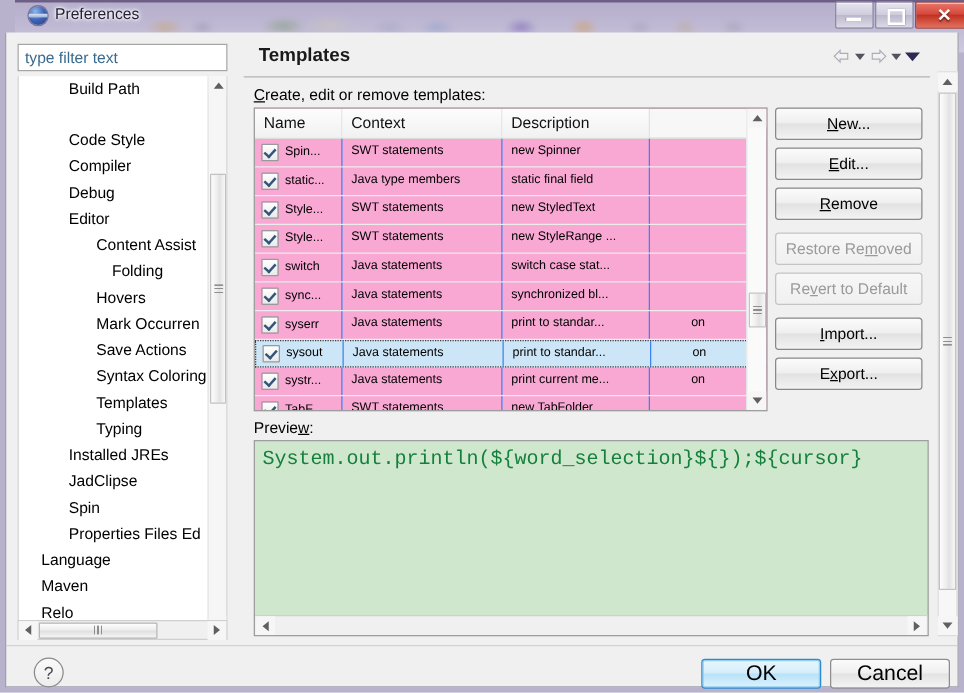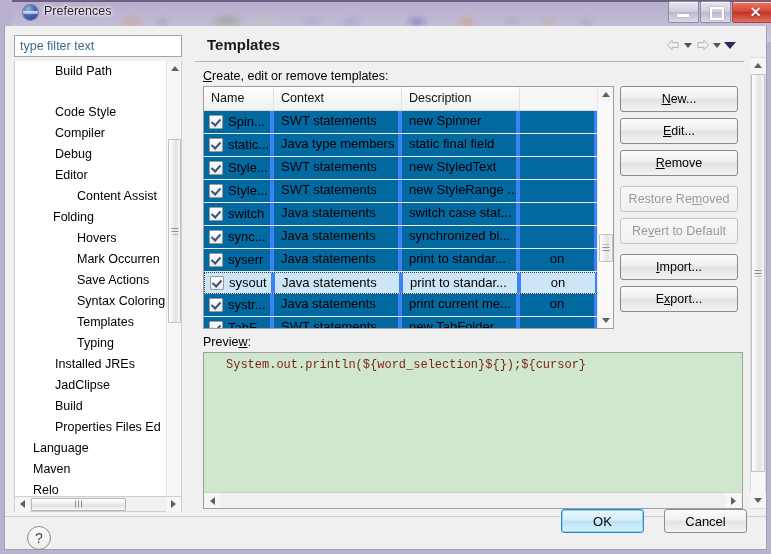--- a/index.html
+++ b/index.html
@@ -128,35 +128,35 @@
   .nav-dd{width:0;height:0;border-left:5px solid transparent;border-right:5px solid transparent;border-top:5px solid #5a5a6e;}
   .nav-dd.dark{border-top-color:#2d2a55;border-left-width:6px;border-right-width:6px;border-top-width:7px;}
   .nav-dd.small{border-left-width:4px;border-right-width:4px;border-top-width:5px;border-top-color:#55525f;}
 
   .section-label{position:absolute;left:8px;top:38px;font-size:12.5px;color:#000;}
   .u{text-decoration:underline;}
 
   
   .table-wrap{
     position:absolute;left:8px;top:55px;width:411px;height:243px;
-    background:#0369a1;border:1px solid #9e9e9e;box-sizing:border-box;overflow:hidden;
+    background:#f9a8d4;border:1px solid #9e9e9e;box-sizing:border-box;overflow:hidden;
   }
   .tbl-head{display:flex;height:23px;background:#f7f7f7;border-bottom:1px solid #d8d8d8;}
   .th{
     font-size:12.5px;color:#111;line-height:23px;padding-left:7px;box-sizing:border-box;
     border-right:1px solid #e2e2e2;background:linear-gradient(180deg,#fdfdfd,#f1f1f1);
     white-space:nowrap;overflow:hidden;
   }
   .tbl-row{display:flex;height:22px;border-bottom:1px solid #ececec;align-items:center;}
   .tbl-row.selected{
     background:#cde6f7;border:1px dotted #3c3c3c;height:22px;box-sizing:border-box;
   }
   .td{
-    font-size:13px;line-height:20px;box-sizing:border-box;padding-left:7px;
-    border-right:4px solid #3b82f6;white-space:nowrap;overflow:hidden;height:100%;
+    font-size:10px;line-height:20px;box-sizing:border-box;padding-left:7px;
+    border-right:1px solid #3b82f6;white-space:nowrap;overflow:hidden;height:100%;
   }
   .td.name{display:flex;align-items:center;gap:5px;padding-left:5px;}
   .chk{
     width:12px;height:12px;border:1px solid #9a9a9a;background:linear-gradient(180deg,#fefefe,#eaeaea);
     position:relative;flex:0 0 auto;border-radius:1px;
   }
   .chk::after{
     content:"";position:absolute;left:3px;top:1px;width:4px;height:7px;
     border:solid #33557a;border-width:0 2px 2px 0;transform:rotate(42deg);
   }
@@ -177,22 +177,22 @@
   .btn.disabled{color:#9a9a9a;border-color:#c4c4c4;background:linear-gradient(180deg,#f7f7f7,#f0f0f0);}
   .btn.gap{margin-top:10px;}
 
   
   .preview-label{position:absolute;left:8px;top:304px;font-size:12.5px;}
   .preview-box{
     position:absolute;left:8px;top:321px;width:540px;height:157px;
     background:#cfe7cc;border:1px solid #9e9e9e;box-sizing:border-box;overflow:hidden;
   }
   .preview-code{
-    position:absolute;left:22px;top:5px;font-family:"Liberation Mono","DejaVu Sans Mono",monospace;
-    font-size:12px;color:#7f1d1d;white-space:nowrap;
+    position:absolute;left:6px;top:5px;font-family:"Liberation Mono","DejaVu Sans Mono",monospace;
+    font-size:16px;color:#15803d;white-space:nowrap;
   }
   .preview-hscroll{
     position:absolute;left:0;bottom:0;width:100%;height:16px;background:#f0f0f0;
     border-top:1px solid #d0d0d0;box-sizing:border-box;display:flex;align-items:center;
     justify-content:space-between;padding:0 1px;
   }
 
   
   .content-vscroll{
     position:absolute;left:745px;top:31px;width:16px;height:452px;
@@ -201,22 +201,22 @@
 
   
   .bottom-sep{position:absolute;left:0;top:490px;width:761px;height:1px;background:#d2d2d2;}
   .help-icon{
     position:absolute;left:22px;top:500px;width:22px;height:22px;border-radius:50%;
     border:1px solid #8a8a8a;color:#4a4a4a;font-size:14px;
     display:flex;align-items:center;justify-content:center;
     background:linear-gradient(180deg,#fafafa,#ededed);
   }
   .dlg-btn{
-    position:absolute;top:483px;width:83px;height:24px;box-sizing:border-box;
-    border:1px solid #8e8e8e;border-radius:3px;font-size:13px;
+    position:absolute;top:501px;width:96px;height:24px;box-sizing:border-box;
+    border:1px solid #8e8e8e;border-radius:3px;font-size:17px;
     display:flex;align-items:center;justify-content:center;
     background:linear-gradient(180deg,#fbfbfb 0%,#f0f0f0 45%,#e3e3e3 52%,#f4f4f4 100%);
   }
   .dlg-btn.primary{
     border:1px solid #2f8ccc;border-radius:3px;
     background:linear-gradient(180deg,#eaf6fd 0%,#d6eefb 45%,#b8e2f8 52%,#dff2fd 100%);
     box-shadow:0 0 0 1px #8fd0f2 inset;
   }
 </style>
 </head>
@@ -249,30 +249,30 @@
     </div>
 
     <div class="tree-panel">
       <div class="tree-list" id="treelist">
           <div class="tree-item" style="padding-left: 40px;"><span>Build Path</span></div>
           <div class="tree-item" style="padding-left: 40px; margin-top: 20px;"><span>Code Style</span></div>
           <div class="tree-item" style="padding-left: 40px;"><span>Compiler</span></div>
           <div class="tree-item" style="padding-left: 40px;"><span>Debug</span></div>
           <div class="tree-item" style="padding-left: 40px;"><span>Editor</span></div>
           <div class="tree-item" style="padding-left: 62px;"><span>Content Assist</span></div>
-          <div class="tree-item" style="padding-left: 38px;"><span>Folding</span></div>
+          <div class="tree-item" style="padding-left: 38px; text-align: center;"><span>Folding</span></div>
           <div class="tree-item" style="padding-left: 62px;"><span>Hovers</span></div>
           <div class="tree-item" style="padding-left: 62px;"><span>Mark Occurren</span></div>
           <div class="tree-item" style="padding-left: 62px;"><span>Save Actions</span></div>
           <div class="tree-item" style="padding-left: 62px;"><span>Syntax Coloring</span></div>
           <div class="tree-item" style="padding-left: 62px;"><span class="selected">Templates</span></div>
           <div class="tree-item" style="padding-left: 62px;"><span>Typing</span></div>
           <div class="tree-item" style="padding-left: 40px;"><span>Installed JREs</span></div>
           <div class="tree-item" style="padding-left: 40px;"><span>JadClipse</span></div>
-          <div class="tree-item" style="padding-left: 40px;"><span>Build</span></div>
+          <div class="tree-item" style="padding-left: 40px;"><span>Spin</span></div>
           <div class="tree-item" style="padding-left: 40px;"><span>Properties Files Ed</span></div>
           <div class="tree-item" style="padding-left: 18px;"><span>Language</span></div>
           <div class="tree-item" style="padding-left: 18px;"><span>Maven</span></div>
           <div class="tree-item" style="padding-left: 18px;"><span>Relo</span></div>
         </div>
       <div class="tree-vscroll">
         <div class="sb-arrow sb-up" style="position:absolute;top:0;left:0;"></div>
         <div class="sb-arrow sb-dn" style="position:absolute;bottom:0;left:0;"></div>
         <div class="sb-thumb-v" style="top:78px;height:184px;">
           <div class="grip-v"></div>

